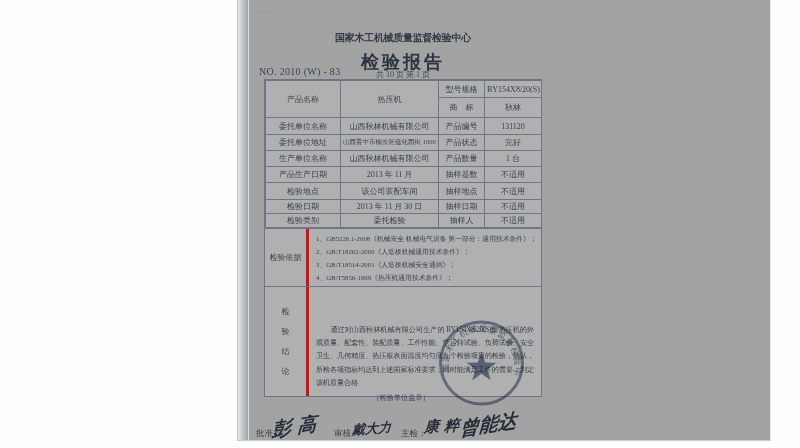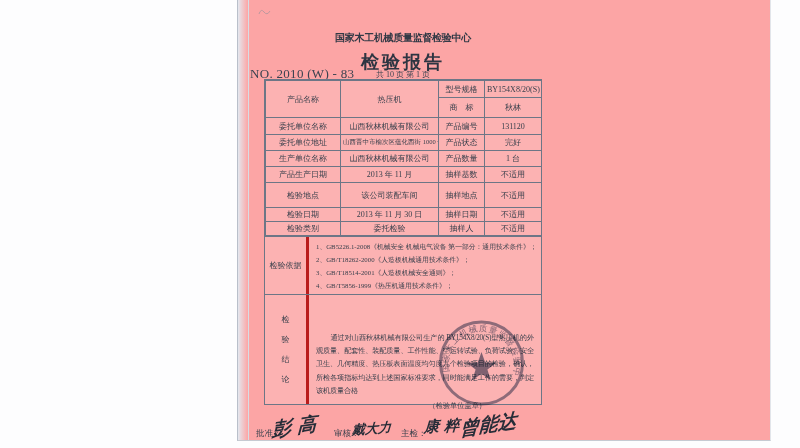--- a/index.html
+++ b/index.html
@@ -4,41 +4,41 @@
 <style>
   html,body{margin:0;padding:0;}
   body{
     width:800px;height:448px;overflow:hidden;position:relative;
     background:#fdfdfe;
     font-family:"Liberation Serif","DejaVu Serif",serif;
     color:#39404c;
   }
   .page{
     position:absolute;left:237px;top:0;width:534px;height:441px;
-    background:#fca5a5;
+    background:#a3a3a3;
     border-left:1px solid #b9bfca;
     border-bottom:1px solid #c6cad2;
     border-right:1px solid #e2e5ea;
     box-sizing:border-box;
   }
   .page::before{
     content:"";position:absolute;left:0;top:0;bottom:0;width:10px;
     background:linear-gradient(to right,#e3e8ef,rgba(241,244,248,0));
     border-right:1px solid #d8dce4;
   }
   .pen-mark{position:absolute;left:20px;top:7px;opacity:.55;}
   .doc-title{
     position:absolute;left:26px;top:31px;width:278px;text-align:center;
     font-size:10px;font-weight:bold;letter-spacing:-0.3px;color:#333a46;
   }
   .doc-subtitle{
     position:absolute;left:26px;top:50px;width:278px;text-align:center;
     font-size:18px;font-weight:bold;letter-spacing:3px;color:#2e3542;font-family:Liberation Mono, monospace;
   }
-  .no-line{position:absolute;left:12px;top:66px;font-size:13px;color:#3c4350;letter-spacing:.3px;}
+  .no-line{position:absolute;left:21px;top:66px;font-size:10px;color:#3c4350;letter-spacing:.3px;}
   .page-info{position:absolute;left:26px;top:69px;width:278px;text-align:center;font-size:8px;color:#3c4350;}
   .report-table{
     position:absolute;left:26px;top:79px;width:278px;
     border:1px solid #6d7686;box-sizing:border-box;background:rgba(255,255,255,.15);
   }
   table.grid{border-collapse:collapse;table-layout:fixed;width:100%;}
   table.grid td{
     border:1px solid #6d7686;padding:0 2px;text-align:center;vertical-align:middle;
     font-size:8px;color:#39404c;overflow:hidden;white-space:nowrap;
   }
@@ -54,21 +54,21 @@
   .sect-label.vert{flex-direction:column;gap:9px;}
   .sect-body{flex:1;box-sizing:border-box;position:relative;}
   .basis-body{padding:3px 6px 2px 7px;display:flex;flex-direction:column;justify-content:space-around;}
   .basis-line{font-size:6.8px;white-space:nowrap;color:#3a414d;line-height:13px;}
   .concl-body{padding:5px 7px 2px 7px;margin-top:32px;}
   .concl-par{
     font-size:7.2px;line-height:13.2px;text-align:justify;text-indent:2em;
     color:#3a414d;letter-spacing:-0.2px;
   }
   .concl-note{font-size:7.2px;margin-top:1px;padding-left:14px;color:#3a414d;line-height:12px;}
-  .concl-seal{font-size:7.2px;text-align:right;padding-right:48px;color:#3a414d;line-height:12px;margin-top:2px;}
+  .concl-seal{font-size:7.2px;text-align:center;padding-right:48px;color:#3a414d;line-height:12px;margin-top:2px;}
   .concl-date{font-size:7.6px;text-align:right;padding-right:4px;color:#343b47;line-height:13px;margin-top:2px;font-weight:bold;}
   .remark-body{display:flex;align-items:center;padding-left:8px;font-size:7.5px;color:#3a414d;}
   .footer{position:absolute;left:0;top:416px;width:534px;height:25px;}
   .sig-label{position:absolute;font-size:8.5px;color:#39404c;top:12px;}
   .sig{
     position:absolute;font-family:"DejaVu Serif","Liberation Serif",serif;
     font-style:italic;font-weight:bold;color:#272d38;white-space:nowrap;
   }
   .stamp{position:absolute;left:191px;top:310px;mix-blend-mode:multiply;opacity:.85;}
 </style>
@@ -122,21 +122,21 @@
         <td class="val">山西秋林机械有限公司</td>
         <td class="lab">产品数量</td>
         <td class="subval">1 台</td>
       </tr>
       <tr style="height:16px">
         <td class="lab">产品生产日期</td>
         <td class="val">2013 年 11 月</td>
         <td class="lab">抽样基数</td>
         <td class="subval">不适用</td>
       </tr>
-      <tr style="height:25px">
+      <tr style="height:17px">
         <td class="lab">检验地点</td>
         <td class="val">该公司装配车间</td>
         <td class="lab">抽样地点</td>
         <td class="subval">不适用</td>
       </tr>
       <tr style="height:14px">
         <td class="lab">检验日期</td>
         <td class="val">2013 年 11 月 30 日</td>
         <td class="lab">抽样日期</td>
         <td class="subval">不适用</td>

